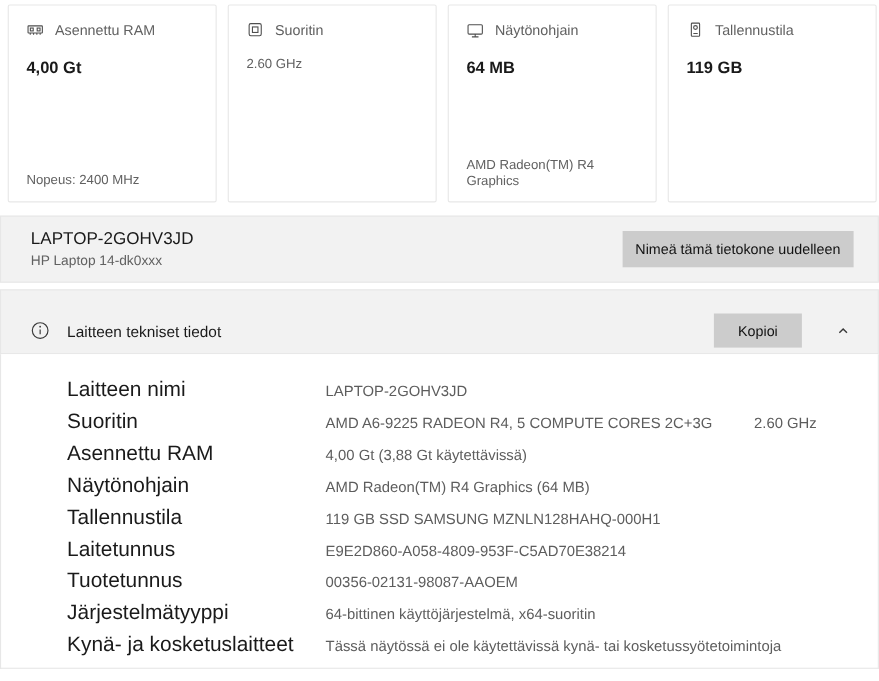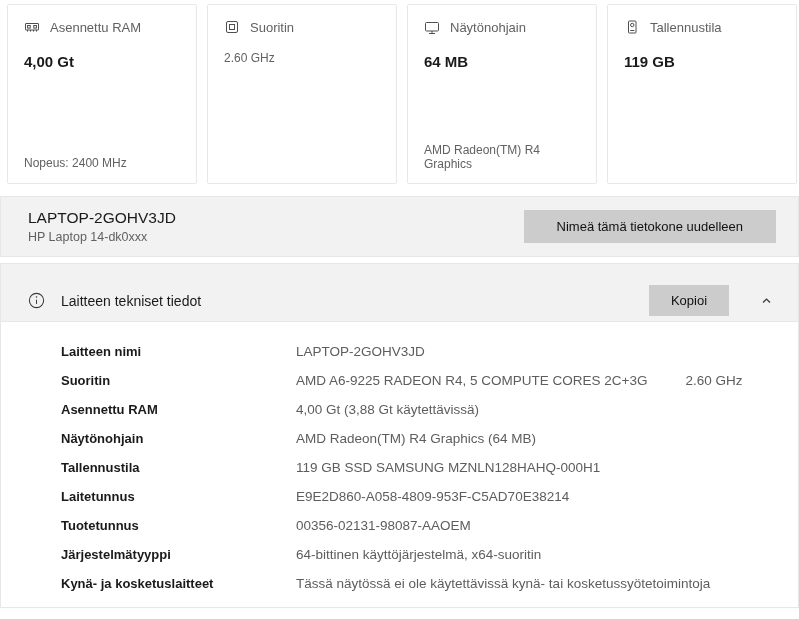--- a/index.html
+++ b/index.html
@@ -28,37 +28,37 @@
   .card-value{font-size:15px;font-weight:700;color:var(--text-dark);line-height:21px;flex:1 1 auto;}
   .card-footer{font-size:12px;color:var(--text-gray);min-height:15px;}
 
   
   .device-bar{margin-top:12px;height:61px;background:var(--bar-bg);
     border:1px solid var(--card-border);display:flex;align-items:center;padding:0 22px 0 27px;}
   .device-name{font-size:15.5px;color:var(--text-dark);margin-bottom:3px;}
   .device-model{font-size:12.5px;color:var(--text-gray);}
   .gray-btn{background:var(--button-bg);border:none;color:#111;cursor:pointer;
     font-family:inherit;font-size:13px;}
-  .rename-btn{margin-left:auto;height:33px;padding:0 33px;}
+  .rename-btn{margin-left:auto;height:33px;padding:0 12px;}
 
   
   .expander{margin-top:6px;}
   .expander-header{height:59px;background:var(--bar-bg);border:1px solid var(--card-border);
     display:flex;align-items:center;padding:16px 24px 0 27px;cursor:pointer;}
   .info-icon{width:17px;height:17px;display:inline-flex;margin-right:16px;}
   .info-icon svg{stroke:#3a3a3a;fill:none;stroke-width:1;}
   .expander-title{font-size:14px;color:var(--text-dark);}
   .copy-btn{margin-left:auto;height:31px;width:80px;}
   .chevron{margin-left:30px;width:15px;height:15px;display:inline-flex;cursor:pointer;}
   .chevron svg{stroke:#3a3a3a;fill:none;stroke-width:1.4;}
 
   .expander-body{border:1px solid var(--card-border);border-top:none;background:#fff;
     padding:22px 20px 18px 60px;height:286px;}
   .spec-row{display:flex;align-items:baseline;height:29px;}
-  .spec-label{width:235px;flex:0 0 235px;font-size:13px;font-weight:700;color:var(--text-dark);}
+  .spec-label{width:235px;flex:0 0 235px;font-size:19px;font-weight:400;color:var(--text-dark);}
   .spec-value{font-size:13.5px;color:var(--value-gray);white-space:nowrap;}
   .spec-value2{margin-left:38px;}
   .spec-value2:empty{display:none;}
 </style>
 </head>
 <body>
 
 <div class="page">
 
   <div class="cards-row">

